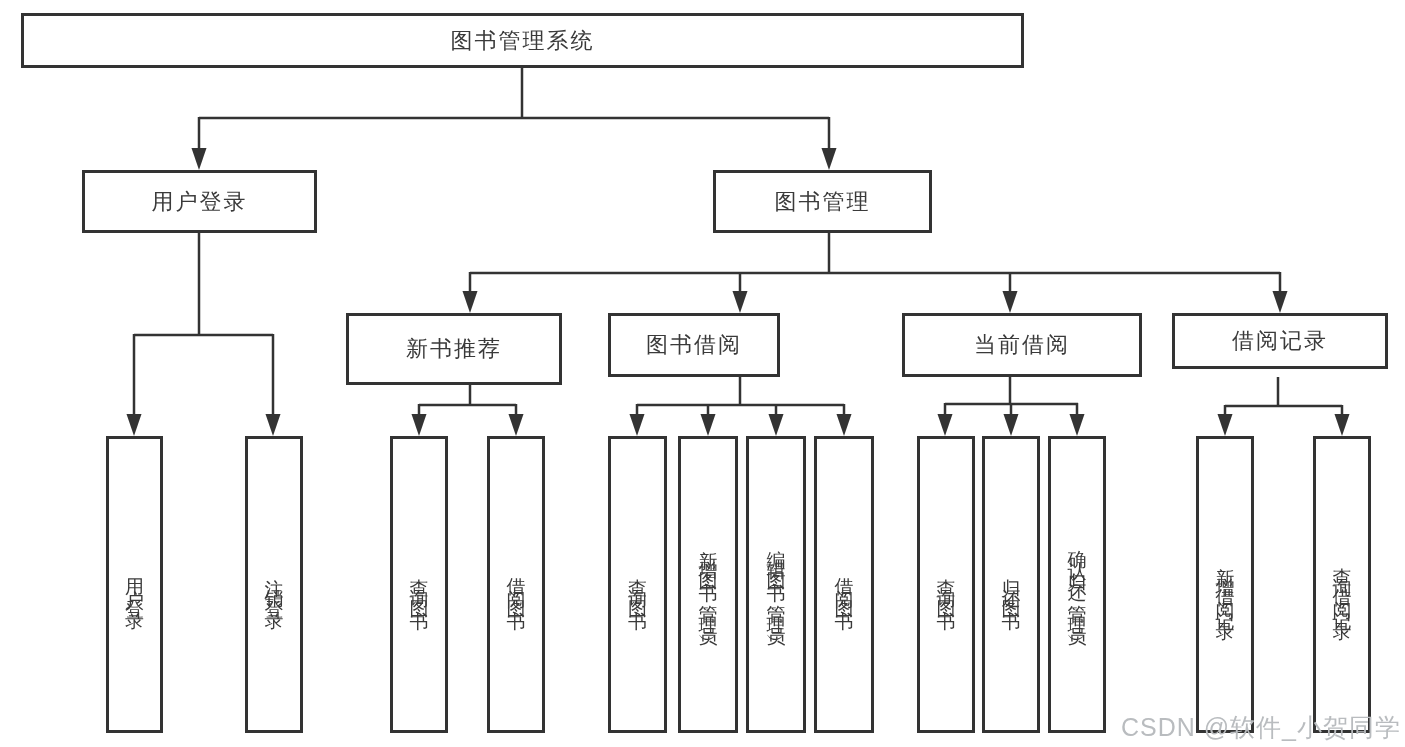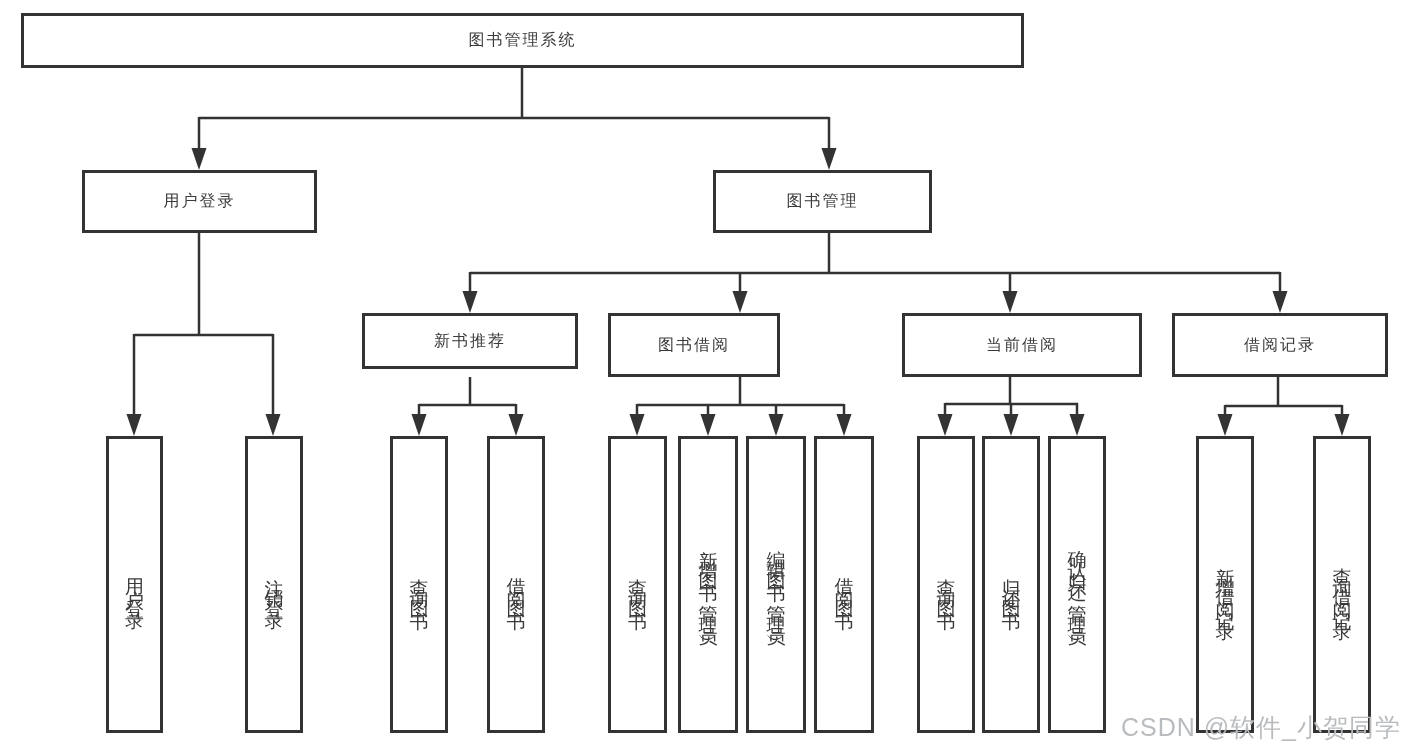--- a/index.html
+++ b/index.html
@@ -5,21 +5,21 @@
   html,body{margin:0;padding:0;background:#ffffff;}
   body{
     width:1405px;height:747px;position:relative;overflow:hidden;
     font-family:"Liberation Sans","DejaVu Sans",sans-serif;
   }
   .wires{position:absolute;left:0;top:0;z-index:0;}
   .hnode{
     position:absolute;box-sizing:border-box;z-index:1;
     border:3px solid #333333;background:#ffffff;
     display:flex;align-items:center;justify-content:center;
-    font-size:16px;color:#3a3a3a;letter-spacing:2px;white-space:nowrap;
+    font-size:22px;color:#3a3a3a;letter-spacing:2px;white-space:nowrap;
   }
   .leaf{
     position:absolute;box-sizing:border-box;z-index:1;
     top:436px;height:297px;
     border:3px solid #333333;background:#ffffff;
     display:flex;align-items:center;justify-content:center;
   }
   .leaf .vtext{
     writing-mode:vertical-rl;text-orientation:mixed;
     font-size:19px;color:#3a3a3a;letter-spacing:11px;
@@ -103,30 +103,30 @@
   <span>图书管理系统</span>
 </div>
 
 <div class="hnode" style="left:82px;top:170px;width:235px;height:63px">
   <span>用户登录</span>
 </div>
 <div class="hnode" style="left:713px;top:170px;width:219px;height:63px">
   <span>图书管理</span>
 </div>
 
-<div class="hnode" style="left:362px;top:313px;width:216px;height:56px">
+<div class="hnode" style="left:346px;top:313px;width:216px;height:72px">
   <span>新书推荐</span>
 </div>
 <div class="hnode" style="left:608px;top:313px;width:172px;height:64px">
   <span>图书借阅</span>
 </div>
 <div class="hnode" style="left:902px;top:313px;width:240px;height:64px">
   <span>当前借阅</span>
 </div>
-<div class="hnode" style="left:1172px;top:313px;width:216px;height:64px">
+<div class="hnode" style="left:1172px;top:313px;width:216px;height:56px">
   <span>借阅记录</span>
 </div>
 
 <div class="leaf" style="left:106px;width:57px">
   <span class="vtext">用户登录</span>
 </div>
 <div class="leaf" style="left:245px;width:58px">
   <span class="vtext">注销登录</span>
 </div>
 

